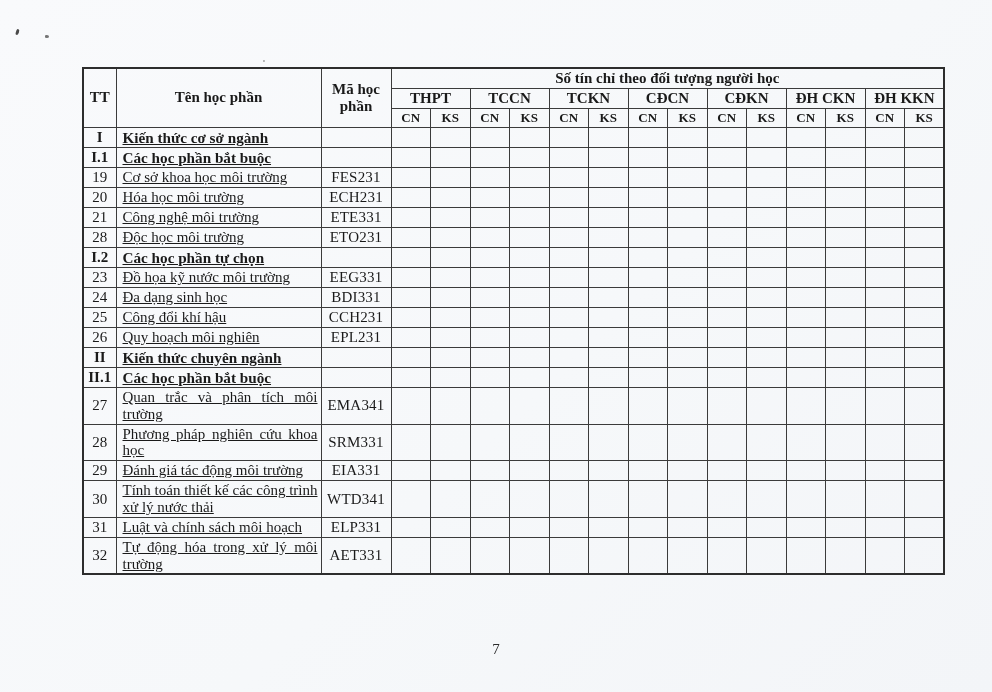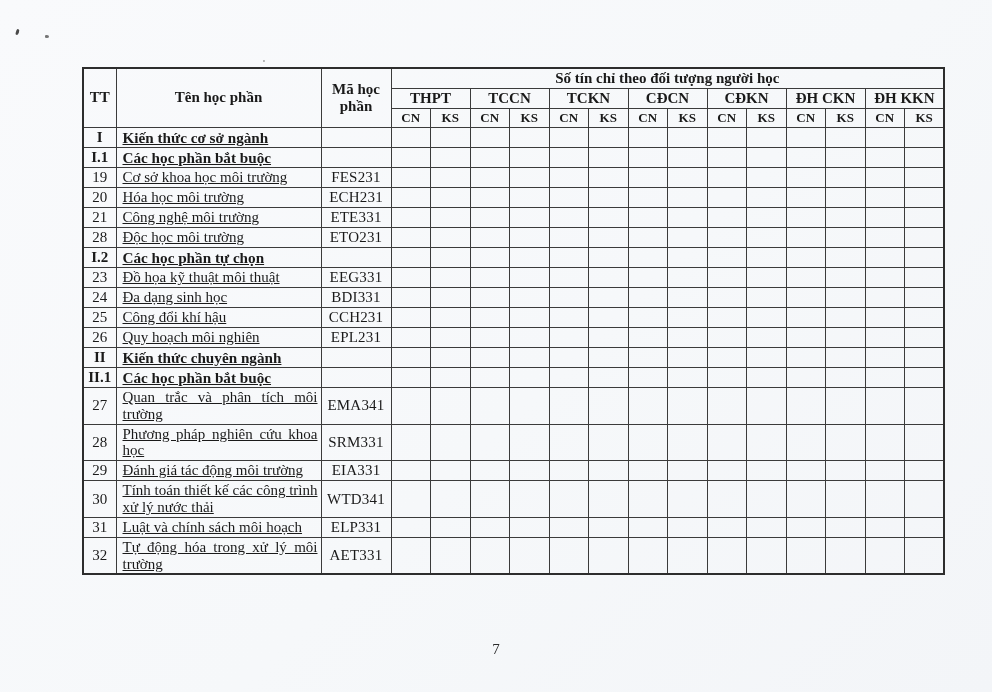--- a/index.html
+++ b/index.html
@@ -257,21 +257,21 @@
           <td class="credit"></td>
           <td class="credit"></td>
           <td class="credit"></td>
           <td class="credit"></td>
           <td class="credit"></td>
           <td class="credit"></td>
           <td class="credit"></td>
         </tr>
         <tr class="single">
           <td class="c-tt">23</td>
-          <td class="c-name">Đồ họa kỹ thuật môi thuật</td>
+          <td class="c-name">Đồ họa kỹ nước môi trường</td>
           <td class="c-code">EEG331</td>
           <td class="credit"></td>
           <td class="credit"></td>
           <td class="credit"></td>
           <td class="credit"></td>
           <td class="credit"></td>
           <td class="credit"></td>
           <td class="credit"></td>
           <td class="credit"></td>
           <td class="credit"></td>

